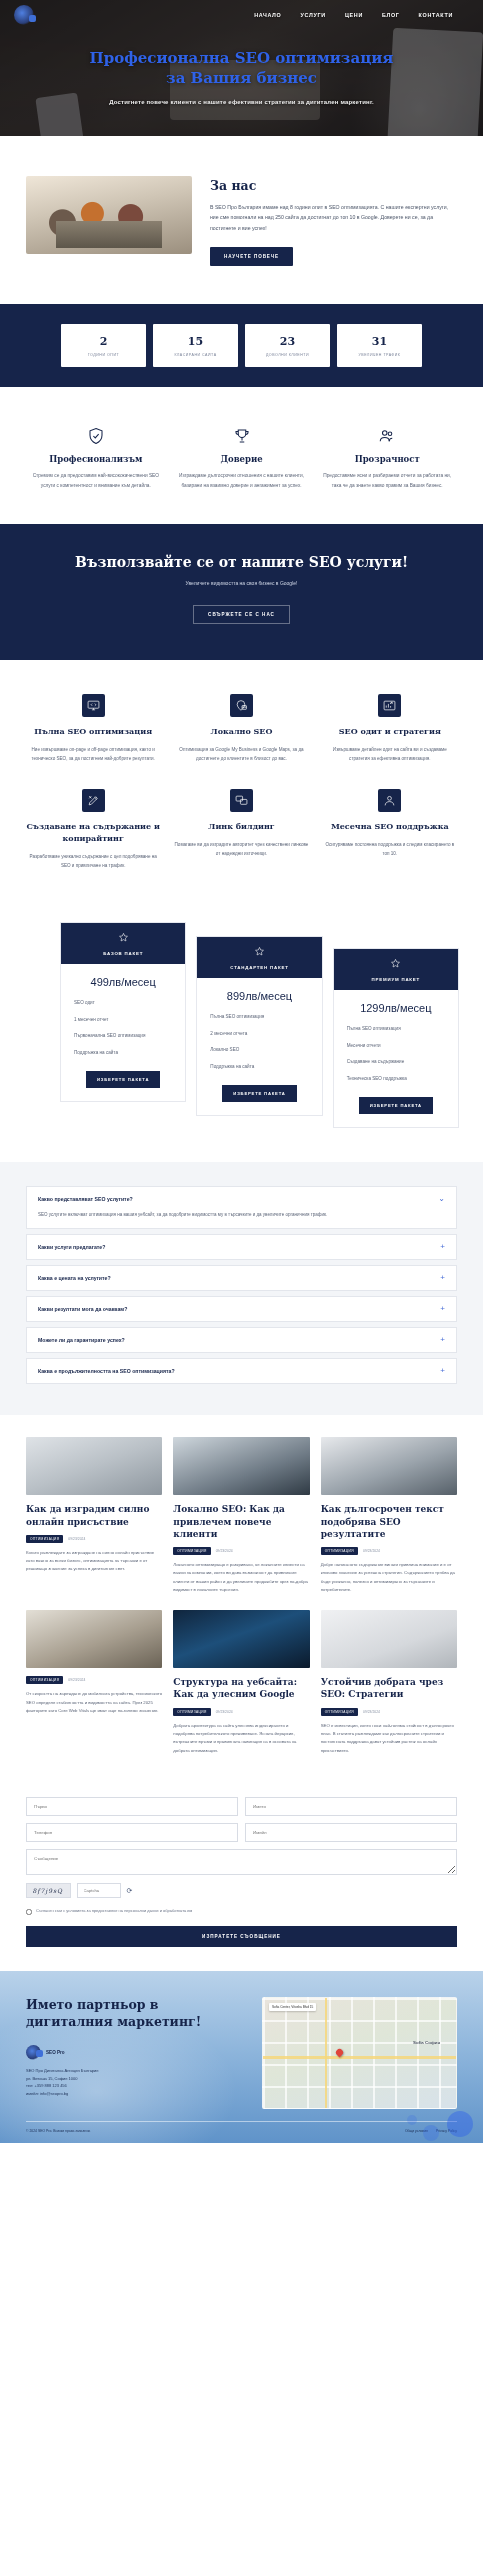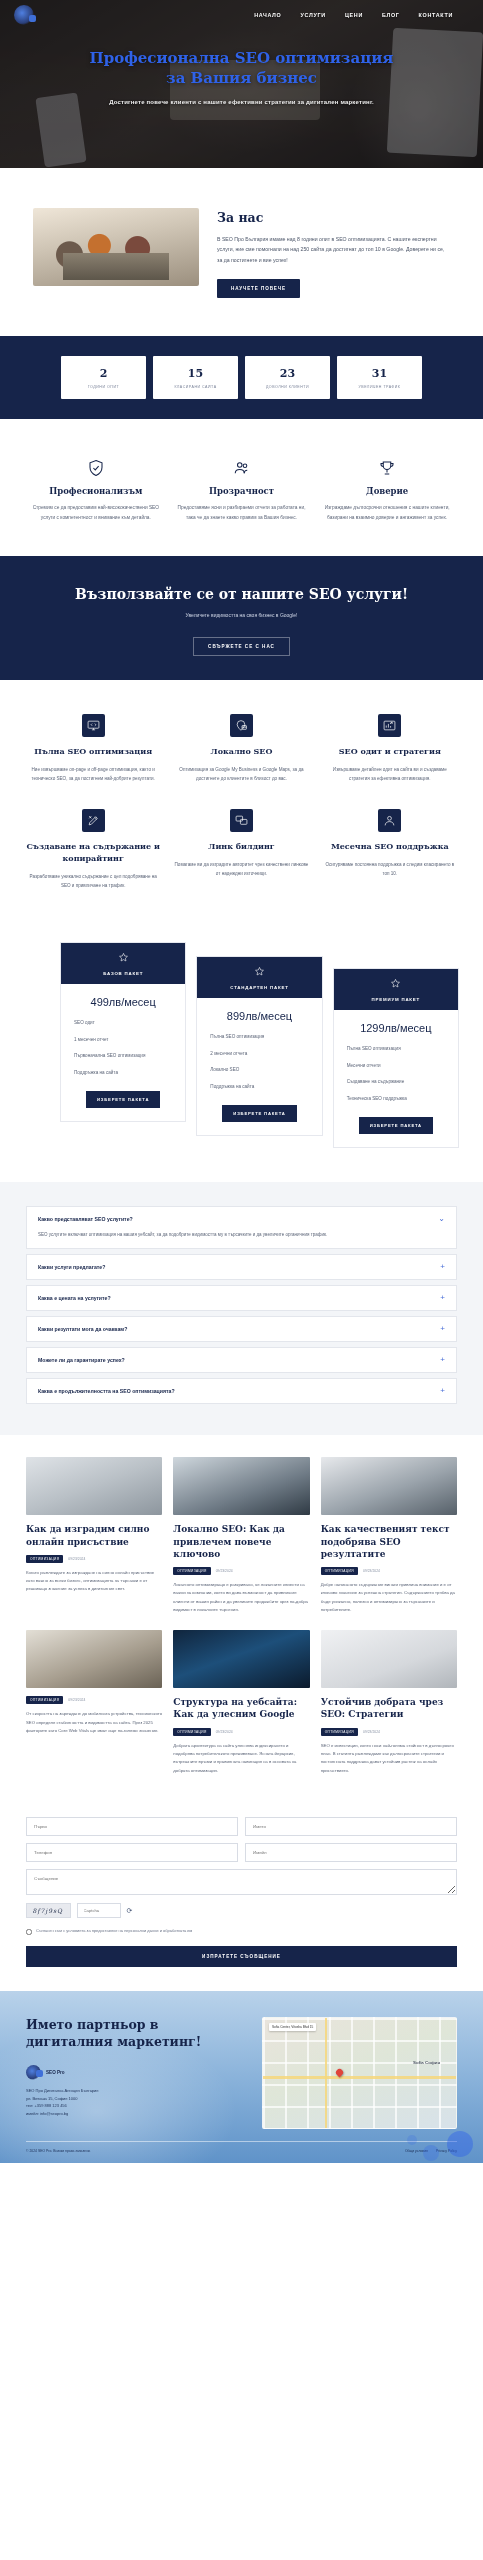--- a/index.html
+++ b/index.html
@@ -9,21 +9,21 @@
     background: #ffffff;
     color: #1d2a4d;
     width: 483px;
     overflow-x: hidden;
   }
   .page { width: 483px; position: relative; }
 
   
   .hero {
     position: relative;
-    height: 168px;
+    height: 136px;
     background: linear-gradient(180deg,#2a2622 0%, #332d27 30%, #4a4038 60%, #211d1a 100%);
     overflow: hidden;
   }
   .hero-photo {
     position: absolute; inset: 0;
     background:
       radial-gradient(ellipse 120px 80px at 60px 120px, rgba(80,70,62,.9), transparent 70%),
       radial-gradient(ellipse 140px 90px at 250px 90px, rgba(120,108,96,.55), transparent 70%),
       radial-gradient(ellipse 100px 120px at 420px 110px, rgba(150,140,130,.45), transparent 70%),
       linear-gradient(150deg,#3b342d 0%, #5b5147 45%, #2c2723 100%);
@@ -73,21 +73,21 @@
   .hero-sub{
     margin-top:8px;
     font-size:6px;line-height:1.7;font-weight:700;color:#efefef;
     letter-spacing:.2px;
     text-shadow:0 1px 3px rgba(0,0,0,.7);
   }
 
   
   .about{
     display:flex;gap:18px;
-    padding:40px 33px 38px;
+    padding:40px 26px 38px;
     background:#fff;
     align-items:flex-start;
   }
   .about-photo{
     width:166px;height:78px;border-radius:2px;
     background:
       radial-gradient(circle at 22% 60%, #6c5a4c 0 13px, transparent 14px),
       radial-gradient(circle at 40% 48%, #c4702f 0 11px, transparent 12px),
       radial-gradient(circle at 63% 52%, #7a4a3d 0 12px, transparent 13px),
       linear-gradient(170deg,#efe6d8 0%, #cfc5b5 40%, #9b8f7e 100%);
@@ -144,21 +144,21 @@
   }
   .value-icon svg{width:18px;height:18px;stroke:#16244a;fill:none;stroke-width:1.4;}
   .value-title{
     font-family:"DejaVu Serif","Liberation Serif",serif;
     font-size:8.5px;font-weight:700;color:#16244a;margin-bottom:7px;
   }
   .value-text{font-size:4.8px;line-height:2.0;color:#5c6578;}
 
   
   .cta-band{
-    background:#16244a;text-align:center;padding:30px 20px 24px;
+    background:#16244a;text-align:center;padding:30px 20px 36px;
   }
   .cta-title{
     font-family:"DejaVu Serif","Liberation Serif",serif;
     font-size:14px;font-weight:700;color:#fff;margin-bottom:10px;
   }
   .cta-sub{font-size:5px;color:#cfd6e6;margin-bottom:16px;}
   .cta-link{
     display:inline-block;color:#fff;font-size:4.6px;font-weight:700;
     letter-spacing:1px;text-transform:uppercase;text-decoration:none;
     border:1px solid rgba(255,255,255,.35);padding:6px 14px;cursor:pointer;
@@ -406,39 +406,39 @@
             <path d="M12 2l8 3v6c0 5-3.5 9-8 11-4.5-2-8-6-8-11V5z"></path>
             <path d="M8.5 12l2.5 2.5 4.5-5"></path>
           </svg>
       </div>
       <div class="value-title">Професионализъм</div>
       <div class="value-text">Стремим се да предоставим най-висококачествени SEO услуги с компетентност и внимание към детайла.</div>
     </div>
     <div class="value">
       <div class="value-icon">
         <svg viewBox="0 0 24 24">
+            <path d="M7 4h10v5a5 5 0 01-10 0z"></path>
+            <path d="M7 6H4v1a3 3 0 003 3M17 6h3v1a3 3 0 01-3 3"></path>
+            <path d="M12 14v4M9 20h6"></path>
+          </svg>
+      </div>
+      <div class="value-title">Доверие</div>
+      <div class="value-text">Изграждаме дългосрочни отношения с нашите клиенти, базирани на взаимно доверие и ангажимент за успех.</div>
+    </div>
+    <div class="value">
+      <div class="value-icon">
+        <svg viewBox="0 0 24 24">
             <circle cx="9" cy="8" r="3"></circle>
             <circle cx="16" cy="9" r="2.4"></circle>
             <path d="M3 19c0-3.3 2.7-5 6-5s6 1.7 6 5"></path>
             <path d="M15 19c0-2.6 1.5-4 4-4"></path>
           </svg>
       </div>
       <div class="value-title">Прозрачност</div>
       <div class="value-text">Предоставяме ясни и разбираеми отчети за работата ни, така че да знаете какво правим за Вашия бизнес.</div>
-    </div>
-    <div class="value">
-      <div class="value-icon">
-        <svg viewBox="0 0 24 24">
-            <path d="M7 4h10v5a5 5 0 01-10 0z"></path>
-            <path d="M7 6H4v1a3 3 0 003 3M17 6h3v1a3 3 0 01-3 3"></path>
-            <path d="M12 14v4M9 20h6"></path>
-          </svg>
-      </div>
-      <div class="value-title">Доверие</div>
-      <div class="value-text">Изграждаме дългосрочни отношения с нашите клиенти, базирани на взаимно доверие и ангажимент за успех.</div>
     </div>
   </section>
 
   <section class="cta-band">
     <h2 class="cta-title">Възползвайте се от нашите SEO услуги!</h2>
     <p class="cta-sub">Увеличете видимостта на своя бизнес в Google!</p>
     <a href="#" class="cta-link">СВЪРЖЕТЕ СЕ С НАС</a>
   </section>
 
   <section class="services">
@@ -601,31 +601,31 @@
       <h3 class="post-title">Как да изградим силно онлайн присъствие</h3>
       <div class="post-meta">
         <span class="badge">ОПТИМИЗАЦИЯ</span>
         <span class="post-date">09/23/2024</span>
       </div>
       <p class="post-text">Когато разглеждате за изграждане на силно онлайн присъствие като важно за всеки бизнес, оптимизацията за търсачки е от решаващо значение за успеха в дигиталния свят.</p>
     </article>
 
     <article class="post">
       <div class="post-img p2"></div>
-      <h3 class="post-title">Локално SEO: Как да привлечем повече ключово</h3>
+      <h3 class="post-title">Локално SEO: Как да привлечем повече клиенти</h3>
       <div class="post-meta">
         <span class="badge">ОПТИМИЗАЦИЯ</span>
         <span class="post-date">09/23/2024</span>
       </div>
       <p class="post-text">Локалното оптимизиращо е разкривано, че локалните клиенти са важни за компании, което ви дава възможност да привличате клиенти от вашия район и да увеличите продажбите чрез по-добра видимост в локалните търсения.</p>
     </article>
 
     <article class="post">
       <div class="post-img p3"></div>
-      <h3 class="post-title">Как качественият текст подобрява SEO резултатите</h3>
+      <h3 class="post-title">Как дългосрочен текст подобрява SEO резултатите</h3>
       <div class="post-meta">
         <span class="badge">ОПТИМИЗАЦИЯ</span>
         <span class="post-date">09/23/2024</span>
       </div>
       <p class="post-text">Добре написаното съдържание винаги привлича внимание и е от ключово значение за успешна стратегия. Съдържанието трябва да бъде уникално, полезно и оптимизирано за търсачките и потребителите.</p>
     </article>
 
     <article class="post">
       <div class="post-img p4"></div>
       <div class="post-meta">

